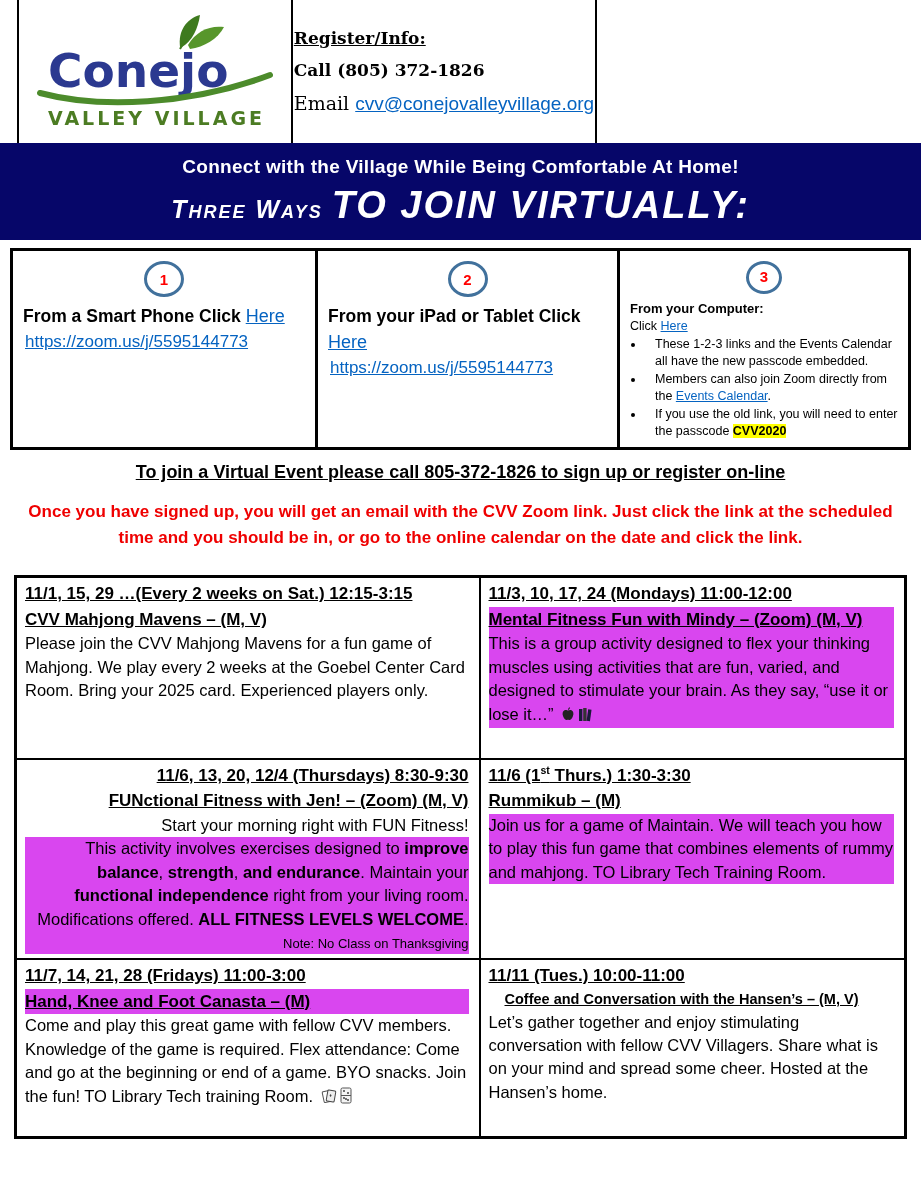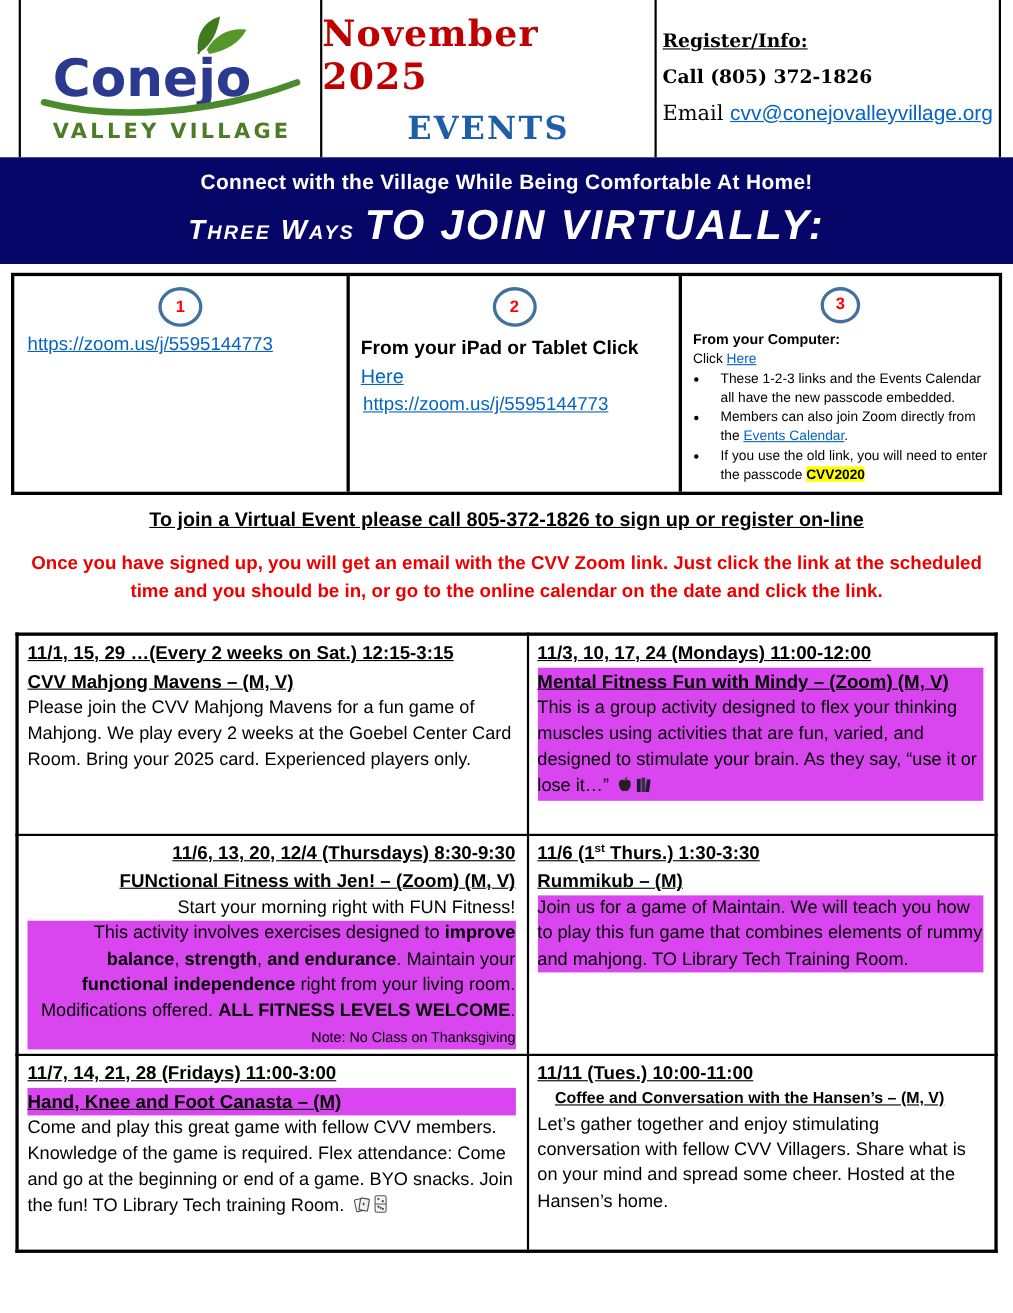--- a/index.html
+++ b/index.html
@@ -75,44 +75,41 @@
         </g>
 
         <text x="18" y="78" font-family="DejaVu Sans, sans-serif" font-weight="bold" font-size="47" fill="#2B3990">Conejo</text>
 
         <path d="M10,84 C 70,100 160,96 240,66" stroke="#4C8B2B" stroke-width="6" fill="none" stroke-linecap="round"></path>
 
         <text x="18" y="116" font-family="DejaVu Sans, sans-serif" font-weight="bold" font-size="19" letter-spacing="3" fill="#4C7C23">VALLEY VILLAGE</text>
       </svg>
     </div>
   </div>
-  <div class="hcell">
-    <div class="title-line1">November 2025</div>
-    <div class="title-line2">EVENTS</div>
-  </div>
   <div class="hcell" style="border-right:2px solid #000;">
     <div class="register">
       <div class="reg-head">Register/Info:</div>
       <div class="reg-call">Call (805) 372-1826</div>
       <div class="reg-email"><span>Email </span><a class="link">cvv@conejovalleyvillage.org</a></div>
     </div>
   </div>
 </div>
 
 <div class="banner">
   <div class="b1">Connect with the Village While Being Comfortable At Home!</div>
   <div class="b2">
     <span class="sm">Three Ways </span>
     <span class="lg">TO JOIN VIRTUALLY:</span>
   </div>
 </div>
 
 <div class="joinrow">
   <div class="jbox">
     <div class="numcircle">1</div>
+    <div class="jmain"><span>From a Smart Phone Click </span><a class="link">Here</a></div>
     <div class="jurl"><a class="link">https://zoom.us/j/5595144773</a></div>
   </div>
   <div class="jbox">
     <div class="numcircle">2</div>
     <div class="jmain"><span>From your iPad or Tablet Click </span><a class="link">Here</a></div>
     <div class="jurl"><a class="link">https://zoom.us/j/5595144773</a></div>
   </div>
   <div class="jbox j3">
     <div class="numcircle small">3</div>
     <div class="j3head">From your Computer:</div>

